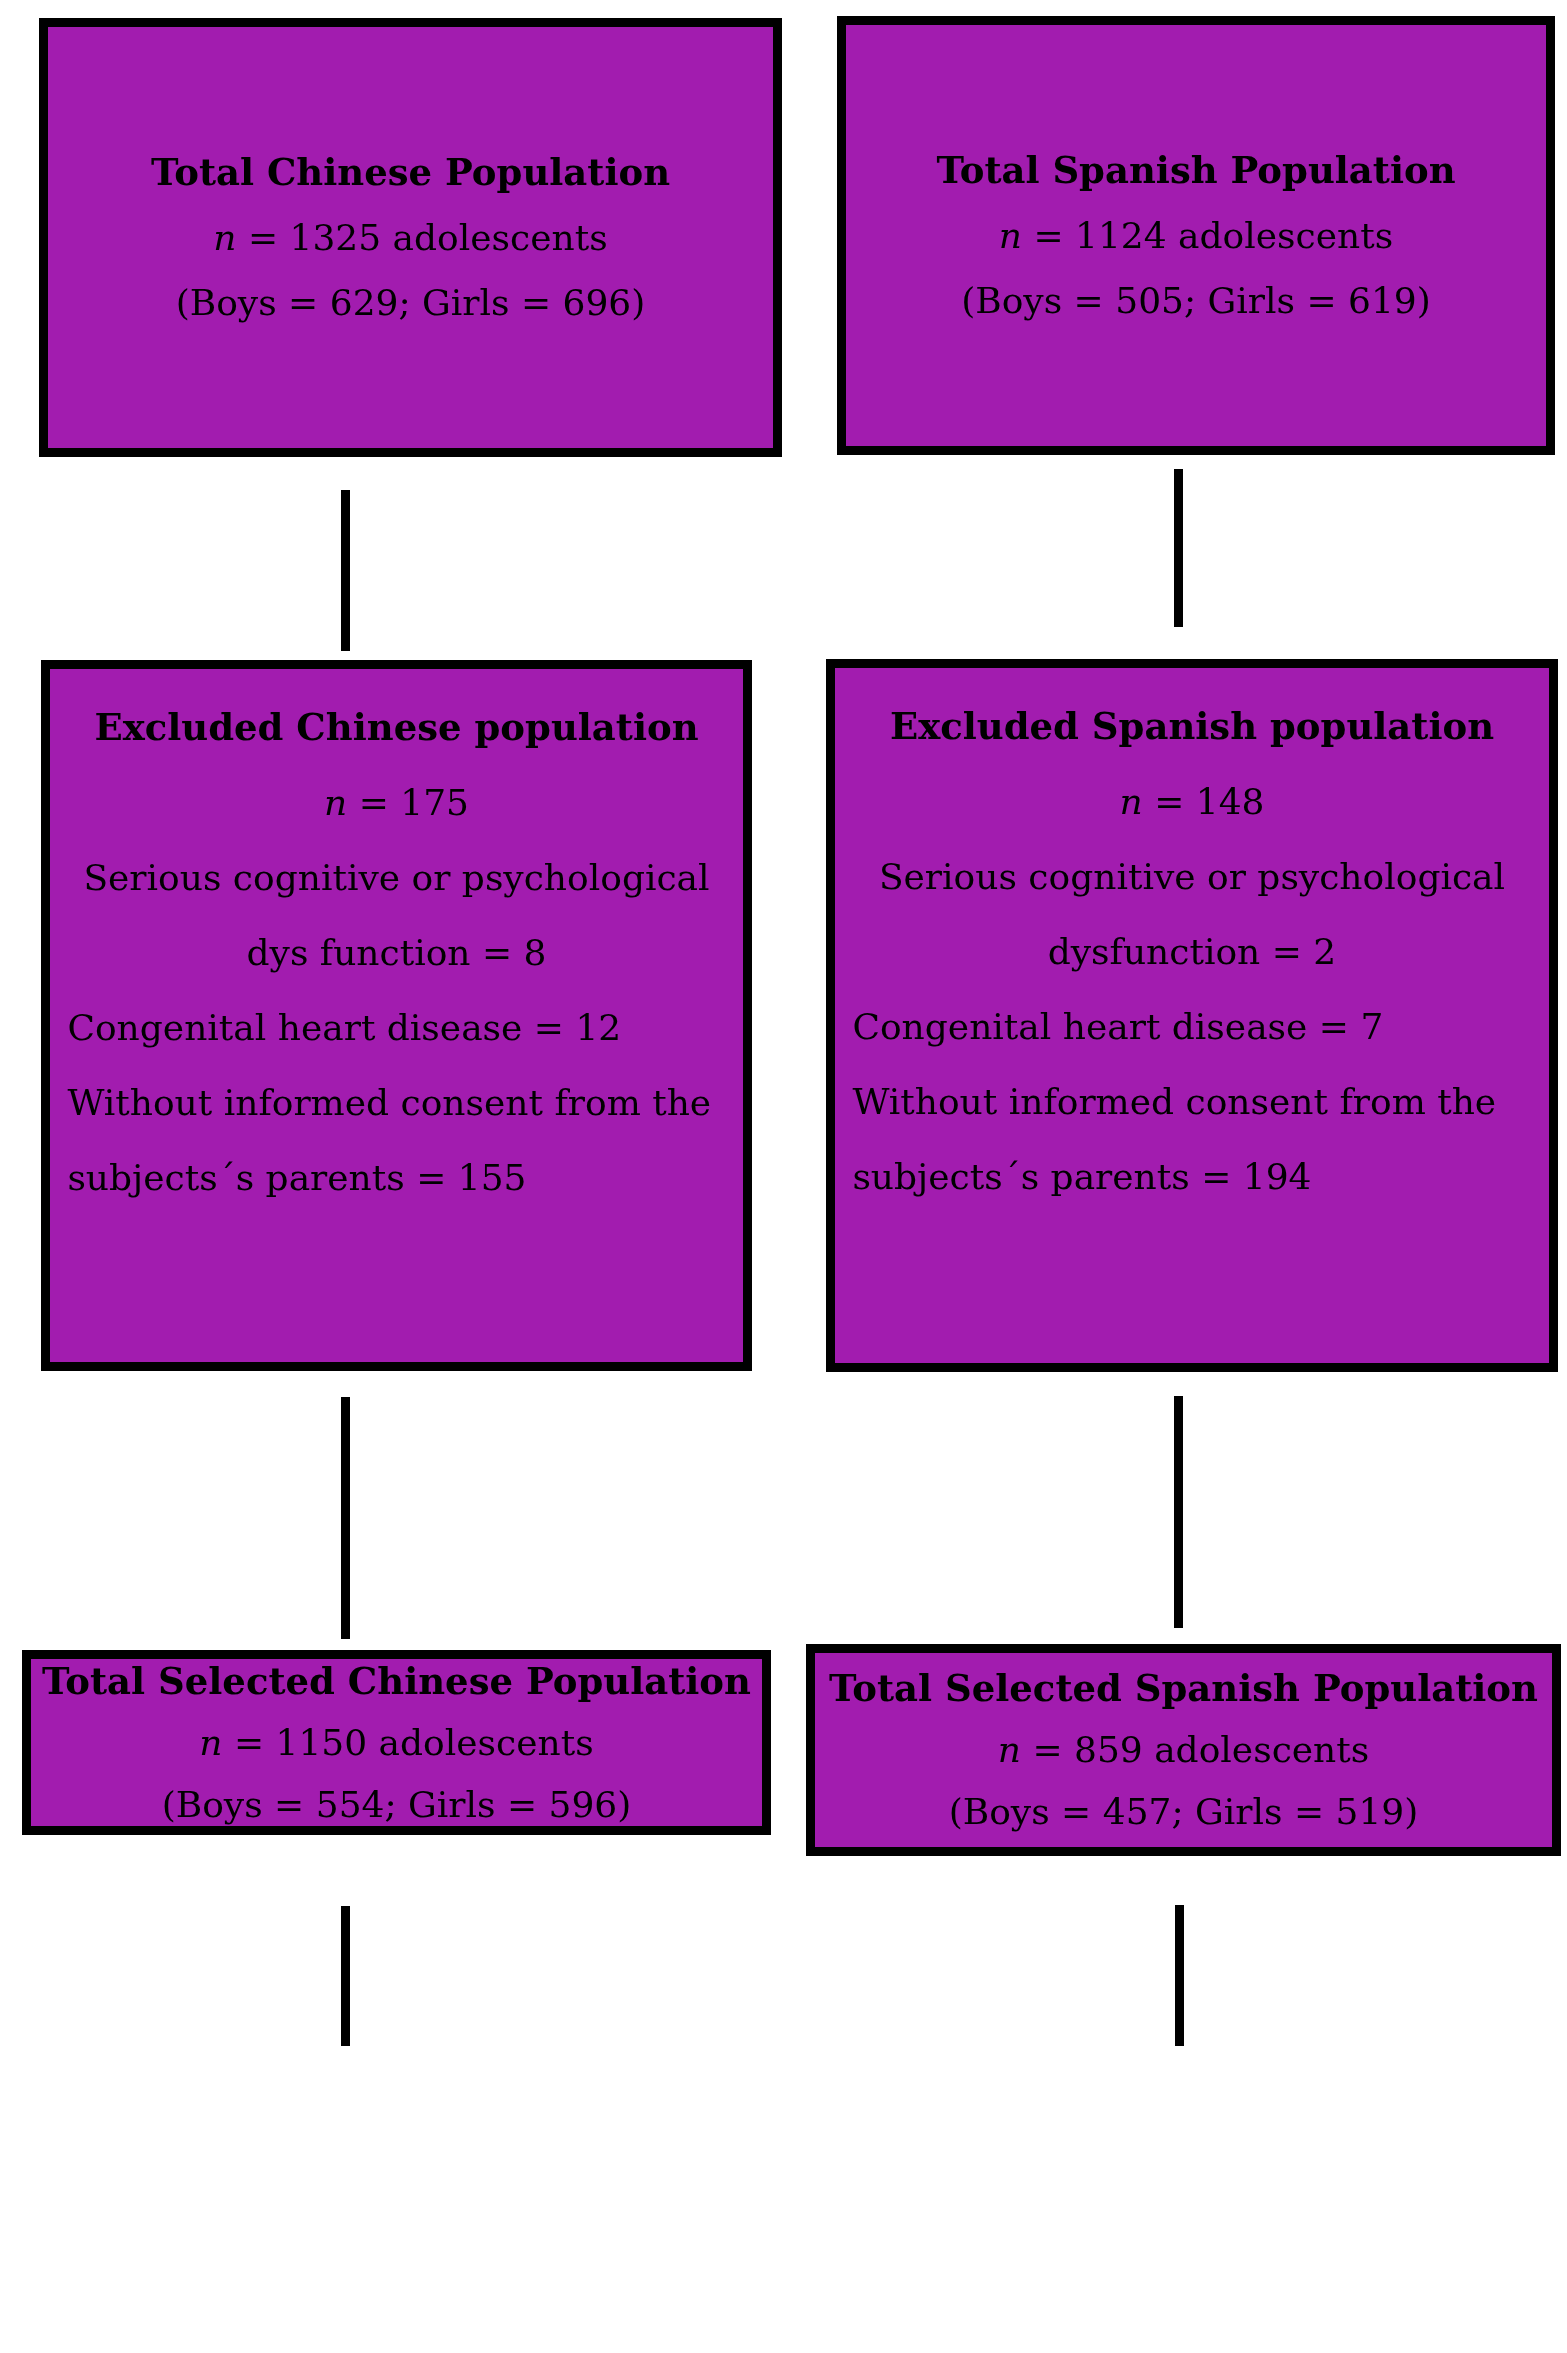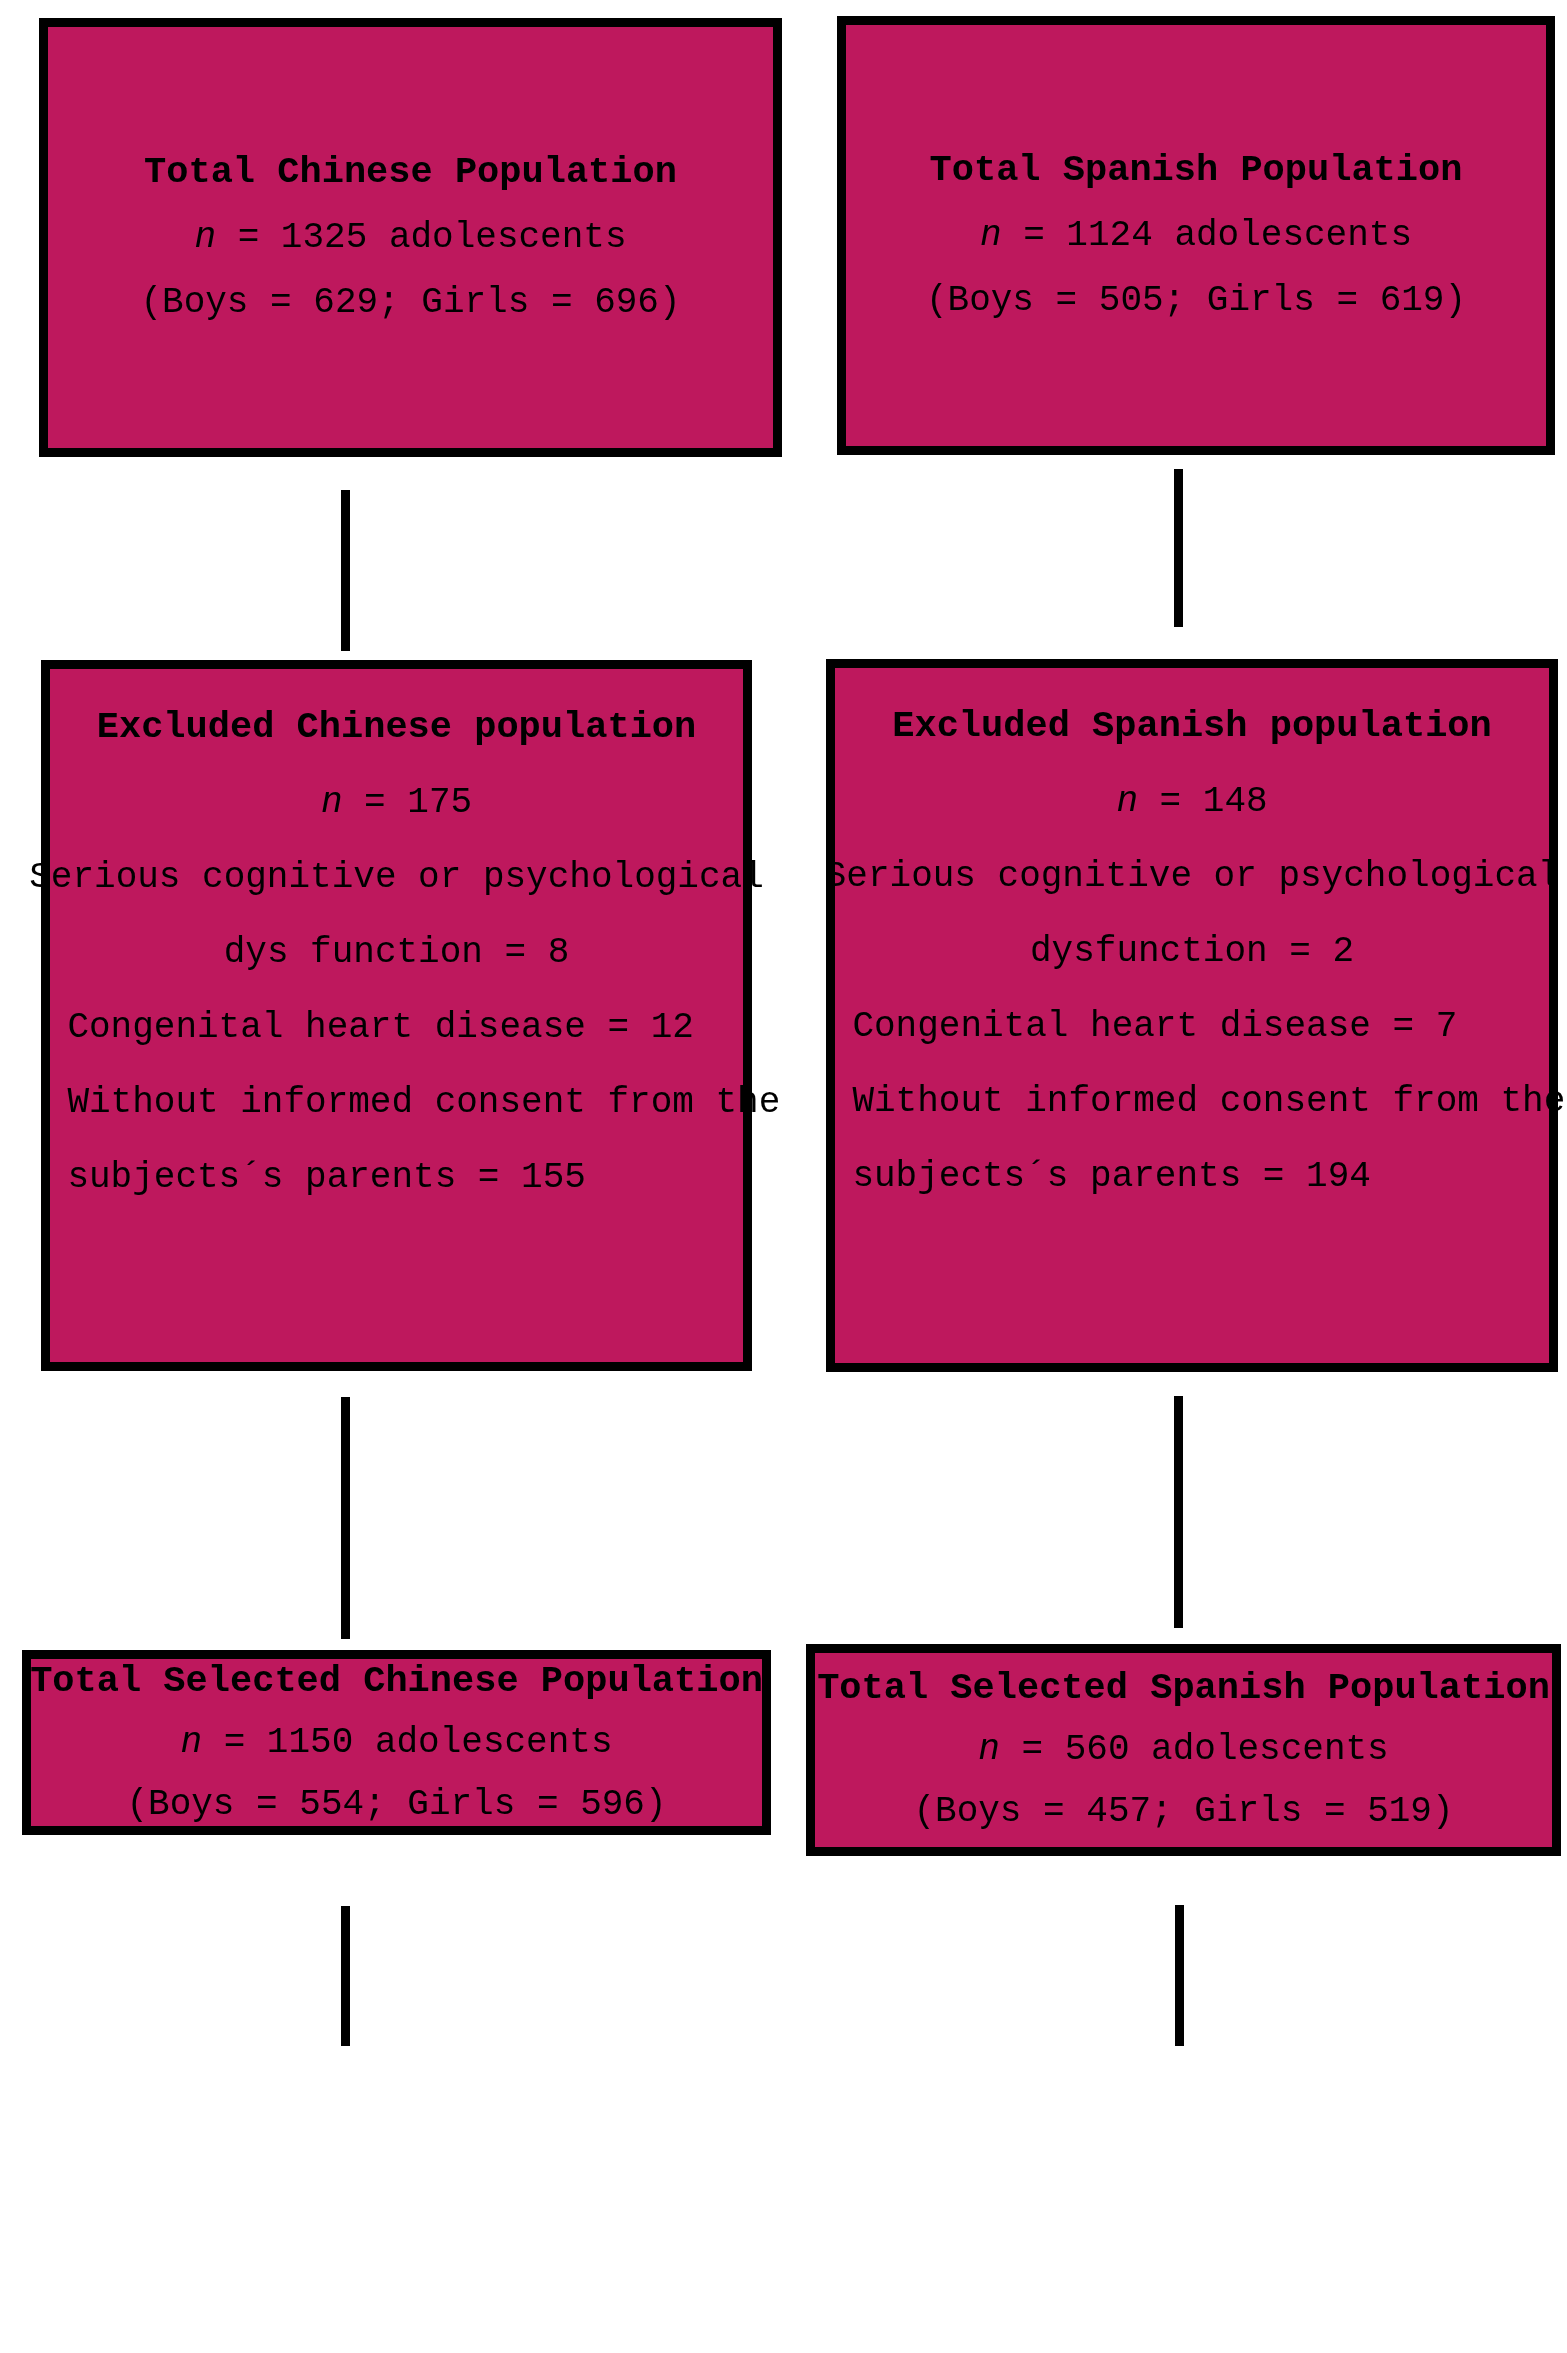--- a/index.html
+++ b/index.html
@@ -12,27 +12,26 @@
     width: 1568px;
     height: 2354px;
     background: #ffffff;
     font-family: "DejaVu Serif", "Liberation Serif", serif;
     color: #000000;
   }
   .box {
     position: absolute;
     box-sizing: border-box;
     border: 9.3px solid #000000;
-    background: #be185d;
+    background: #a21caf;
     display: flex;
     flex-direction: column;
     align-items: center;
     justify-content: center;
     text-align: center;
-    font-family: Liberation Mono, monospace;
   }
   .box .line {
     font-size: 36px;
     white-space: nowrap;
   }
   .box .title {
     font-weight: bold;
     font-size: 37px;
   }
   .nvar { font-style: italic; }
@@ -119,21 +118,21 @@
   <div class="vline" id="conn-right-2"></div>
 
   <div class="box r3" id="box-sel-chinese">
     <div class="line title">Total Selected Chinese Population</div>
     <div class="line"><span class="nvar">n</span><span> = 1150 adolescents</span></div>
     <div class="line">(Boys = 554; Girls = 596)</div>
   </div>
 
   <div class="box r3" id="box-sel-spanish">
     <div class="line title">Total Selected Spanish Population</div>
-    <div class="line"><span class="nvar">n</span><span> = 560 adolescents</span></div>
+    <div class="line"><span class="nvar">n</span><span> = 859 adolescents</span></div>
     <div class="line">(Boys = 457; Girls = 519)</div>
   </div>
 
   <div class="vline" id="conn-left-3"></div>
   <div class="vline" id="conn-right-3"></div>
 
 
 </div>
 
 

